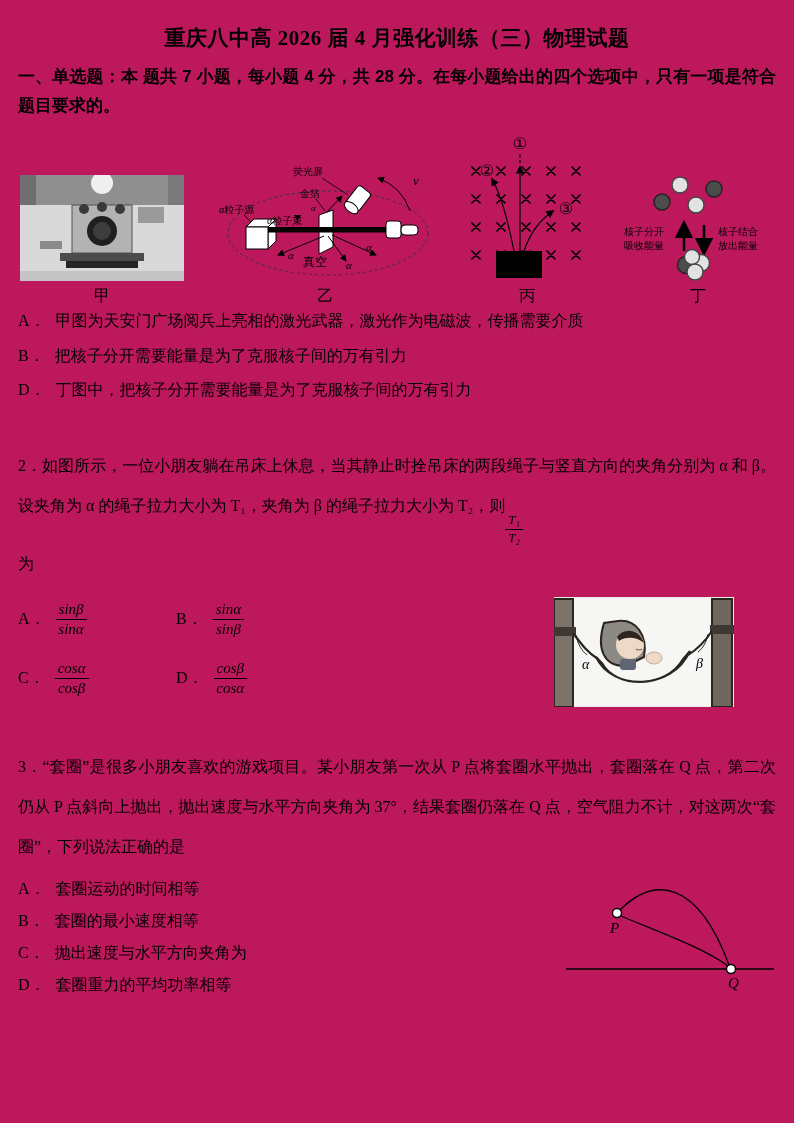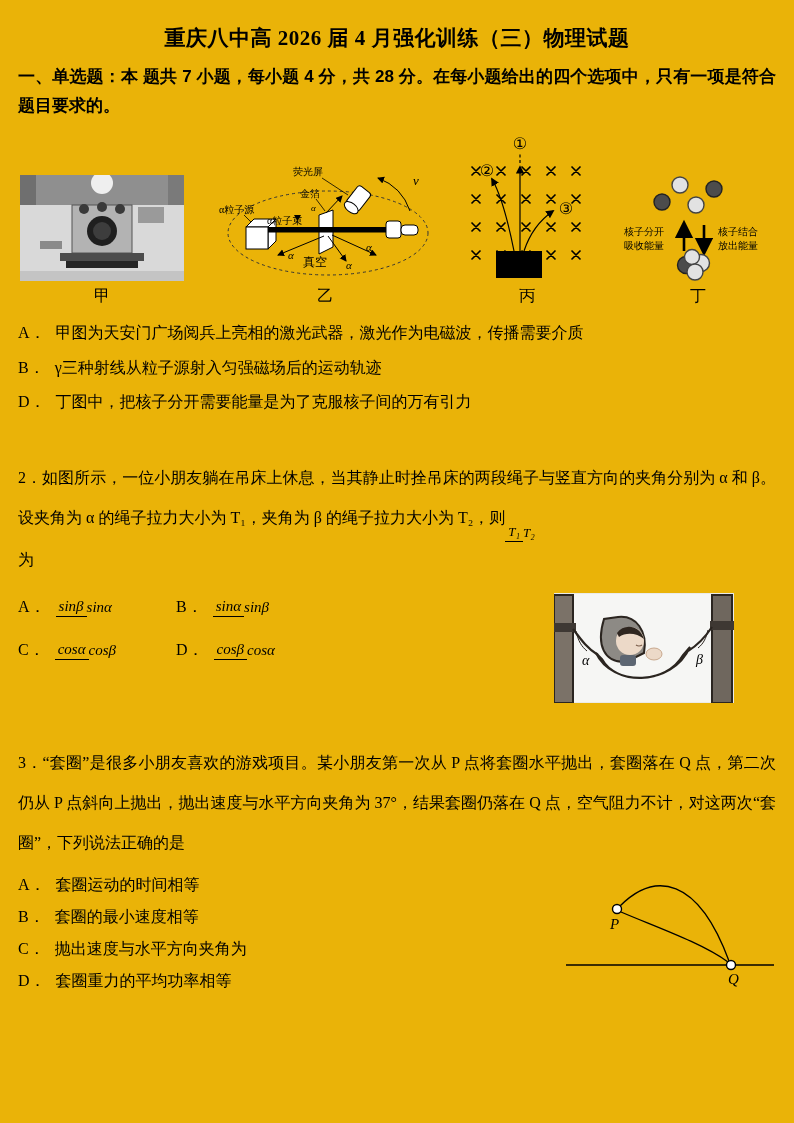--- a/index.html
+++ b/index.html
@@ -4,21 +4,21 @@
 <style>
   * { box-sizing: border-box; margin: 0; padding: 0; }
   html, body { background: #ffffff; }
   body {
     width: 794px; height: 1123px; margin: 0 auto;
     color: #000;
     font-family: "Liberation Serif", "DejaVu Serif", serif;
     font-size: 16px;
     overflow: hidden;
   }
-  .page { width: 794px; height: 1123px; padding: 24px 18px 0 18px; background:#eab308; }
+  .page { width: 794px; height: 1123px; padding: 24px 18px 0 18px; background:#be185d; }
 
   .title {
     text-align: center; font-size: 21px; font-weight: bold;
     letter-spacing: .5px; margin-bottom: 10px;
   }
   .section-heading {
     font-family: "Liberation Sans", "DejaVu Sans", sans-serif;
     font-weight: bold; font-size: 17px; line-height: 1.72;
     text-align: justify; margin-bottom: 13px;
   }
@@ -26,30 +26,30 @@
   .q1-stem { line-height: 1.6; margin: 2px 0 6px 0; }
 
   .figures-row {
     display: flex; justify-content: space-between; align-items: flex-end;
     margin: 4px 2px 0 2px; height: 148px;
   }
   .figure-cell { display: flex; flex-direction: column; align-items: center; justify-content: flex-end; }
   .figure-label { margin-top: 7px; font-size: 16px; line-height: 1; }
   .figure-label-row { display:flex; justify-content: space-between; padding: 0 2px; }
 
-  .options { margin-top: 12px; }
+  .options { margin-top: 0; }
   .options p { line-height: 2.15; text-align: justify; }
   .okey { margin-right: 10px; }
 
   .q2-block { margin-top: 38px; }
   .stem-wide { line-height: 2.5; }
   .stem-tail { display: block; line-height: 2.2; }
 
   .frac {
-    display: inline-flex; flex-direction: row; align-items: center;
+    display: inline-flex; flex-direction: column; align-items: center;
     vertical-align: -0.9em; line-height: 1.15; font-style: italic;
     font-family: "Liberation Serif", "DejaVu Serif", serif;
   }
   .frac .fnum { border-bottom: 1.3px solid #000; padding: 0 3px 1px 3px; }
   .frac .fden { padding-top: 1px; }
   .frac-inline { font-size: 13px; vertical-align: -1.0em; }
 
   .q2-bottom { display: flex; align-items: flex-start; margin-top: 16px; }
   .q2-options {
     display: grid; grid-template-columns: 158px 200px;
@@ -197,21 +197,21 @@
 
   <div class="figure-label-row">
     <div class="figure-label" style="width:164px;text-align:center">甲</div>
     <div class="figure-label" style="width:215px;text-align:center">乙</div>
     <div class="figure-label" style="width:122px;text-align:center">丙</div>
     <div class="figure-label" style="width:152px;text-align:center">丁</div>
   </div>
 
   <div class="options">
     <p><span class="okey">A．</span><span>甲图为天安门广场阅兵上亮相的激光武器，激光作为电磁波，传播需要介质</span></p>
-    <p><span class="okey">B．</span><span>γ三种射线从粒子源射入匀强磁场后的运动轨迹</span></p>
+    <p><span class="okey">B．</span><span>把核子分开需要能量是为了克服核子间的万有引力</span></p>
     <p><span class="okey">D．</span><span>丁图中，把核子分开需要能量是为了克服核子间的万有引力</span></p>
   </div>
 
   <div class="q2-block">
     <p class="stem stem-wide">
       <span>2．如图所示，一位小朋友躺在吊床上休息，当其静止时拴吊床的两段绳子与竖直方向的夹角分别为 α 和 β。设夹角为 α 的绳子拉力大小为 T₁，夹角为 β 的绳子拉力大小为 T₂，则</span><span class="frac frac-inline">
           <span class="fnum">T₁</span>
           <span class="fden">T₂</span>
         </span>
       <span class="stem-tail">为</span>

